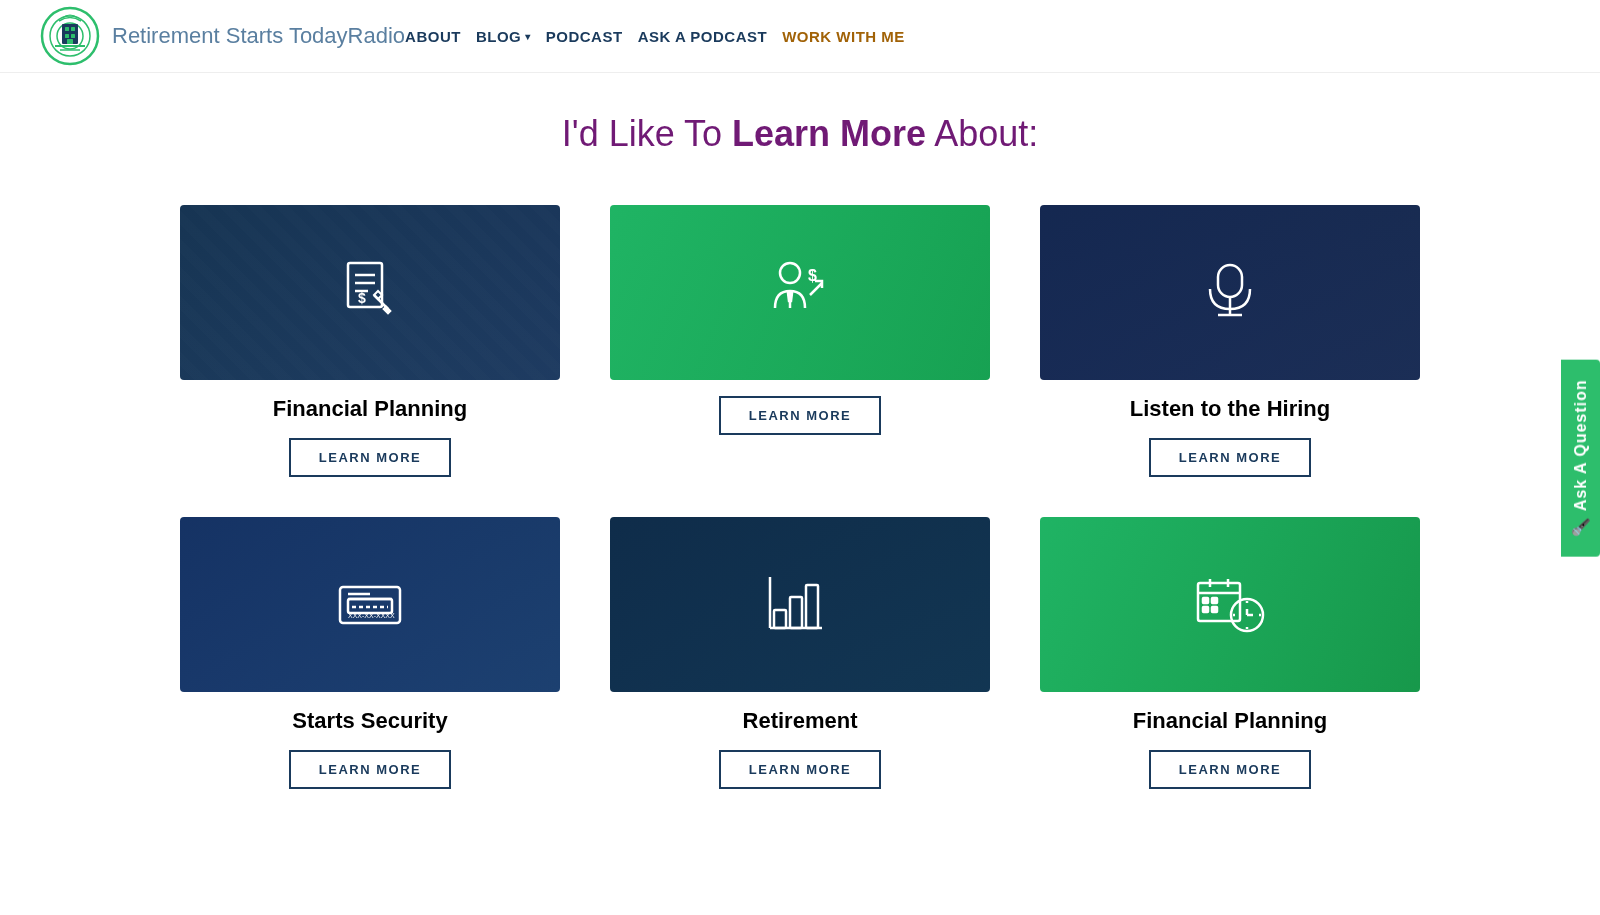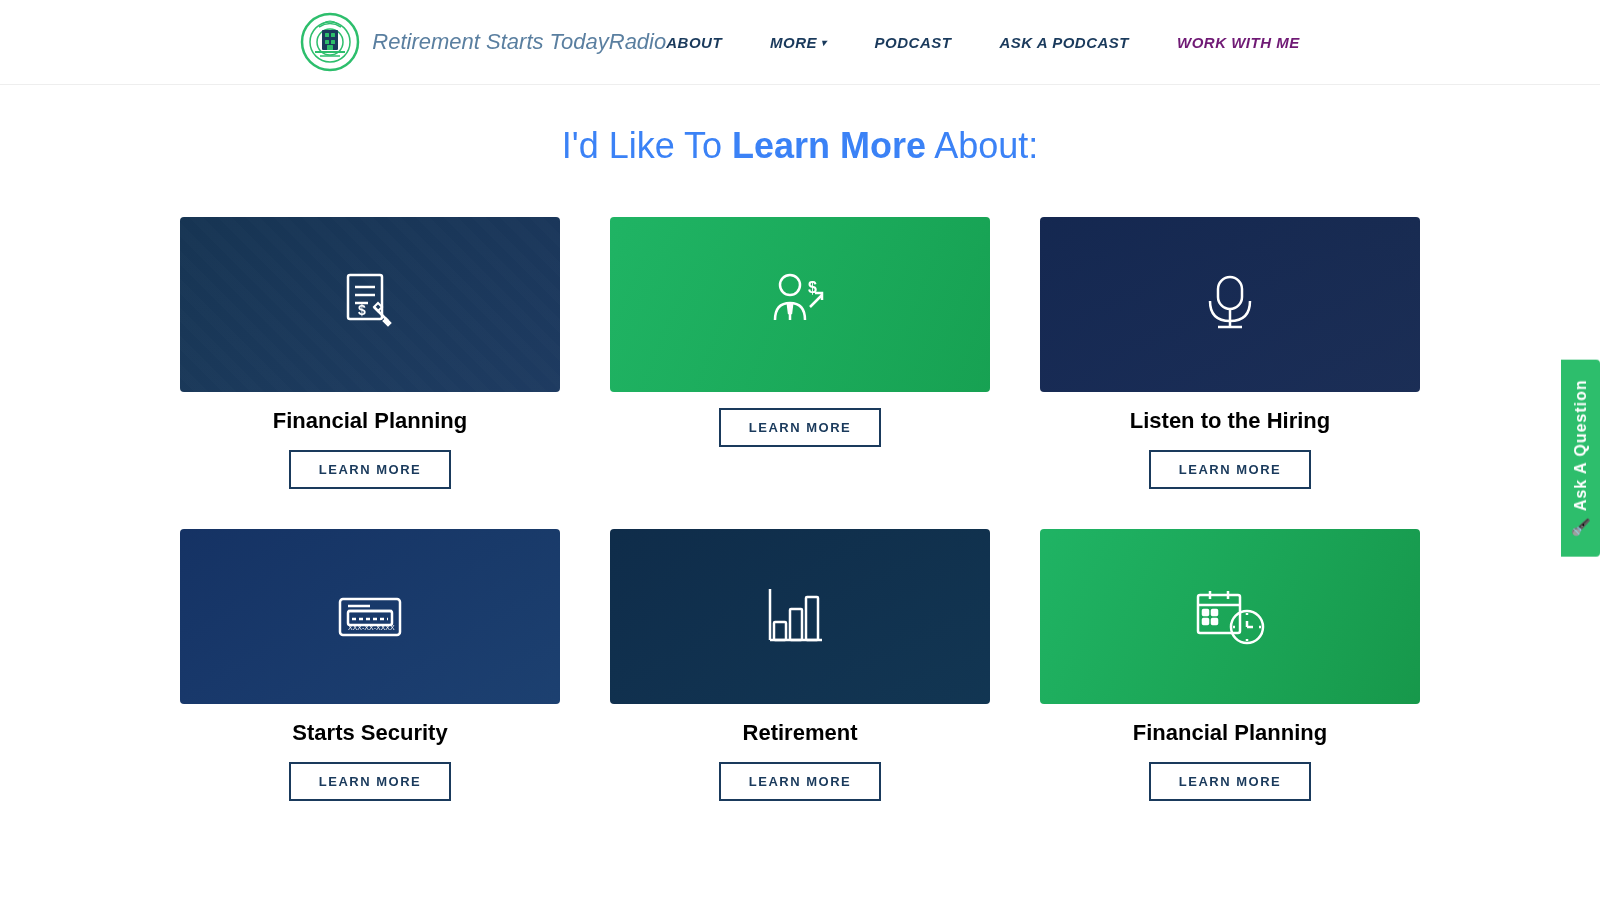--- a/index.html
+++ b/index.html
@@ -2,25 +2,24 @@
 <html><head>
   <meta charset="utf-8">
   <style>
     * { box-sizing: border-box; margin: 0; padding: 0; }
     body { font-family: Arial, sans-serif; background: #fff; color: #333; overflow-x: hidden; }
 
     
     .header {
       display: flex;
       align-items: center;
-      justify-content: center;
-      padding: 12px 40px;
+      justify-content: flex-start;
+      padding: 6px 40px;
       border-bottom: 1px solid #eee;
       background: #fff;
-      font-style: italic;
     }
     .logo-area {
       display: flex;
       align-items: center;
       gap: 12px;
       text-decoration: none;
     }
     .logo-icon {
       width: 60px;
       height: 60px;
@@ -31,52 +30,52 @@
       font-weight: 700;
       line-height: 1.2;
     }
     .logo-text span {
       color: #5a7fa0;
       font-weight: 400;
     }
     .nav {
       display: flex;
       align-items: center;
-      gap: 48px;
+      gap: 15px;
     }
     .nav-item {
       font-size: 15px;
       font-weight: 600;
       color: #1a3a5c;
       text-decoration: none;
       letter-spacing: 0.5px;
       cursor: pointer;
       display: flex;
       align-items: center;
       gap: 4px;
     }
     .nav-item.work-with-me {
-      color: #701a75;
+      color: #a16207;
     }
     .chevron {
       font-size: 10px;
       color: #1a3a5c;
     }
 
     
     .main-content {
       padding: 40px 80px 60px;
       max-width: 1400px;
       margin: 0 auto;
     }
     .page-headline {
       text-align: center;
       font-size: 36px;
       font-weight: 400;
-      color: #3b82f6;
+      color: #701a75;
       margin-bottom: 50px;
     }
     .page-headline strong {
       font-weight: 800;
     }
 
     
     .cards-grid {
       display: grid;
       grid-template-columns: repeat(3, 1fr);
@@ -210,21 +209,21 @@
     <div class="logo-text">
       <span>Retirement Starts Today</span><span>Radio</span>
     </div>
   </a>
 
   <nav class="nav">
     <a class="nav-item" href="#">
       <span>ABOUT</span>
     </a>
     <a class="nav-item" href="#">
-      <span>MORE</span>
+      <span>BLOG</span>
       <span class="chevron">▾</span>
     </a>
     <a class="nav-item" href="#">
       <span>PODCAST</span>
     </a>
     <a class="nav-item" href="#">
       <span>ASK A PODCAST</span>
     </a>
     <a class="nav-item work-with-me" href="#">
       <span>WORK WITH ME</span>

